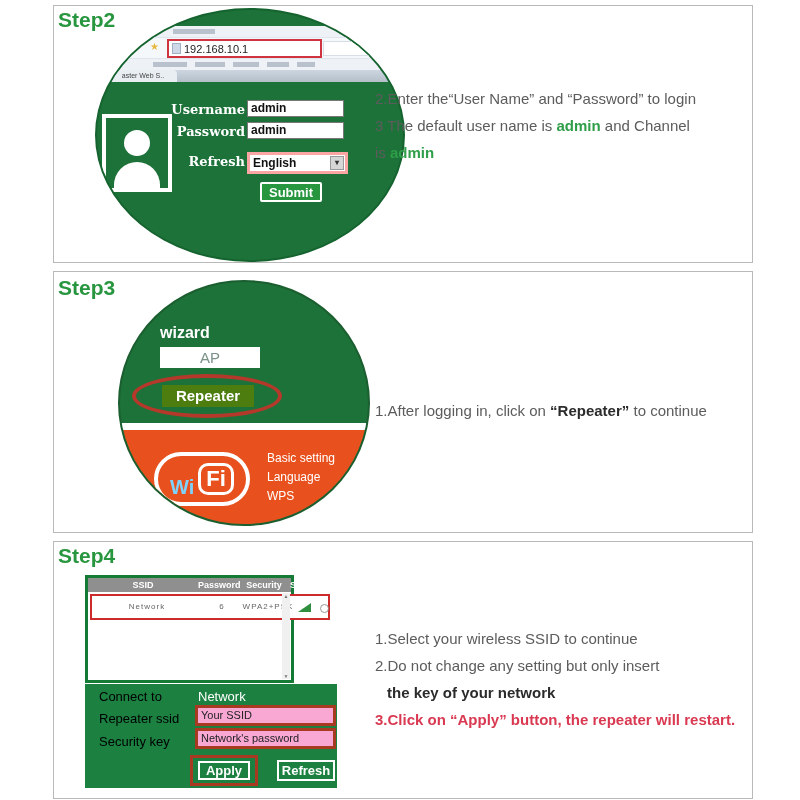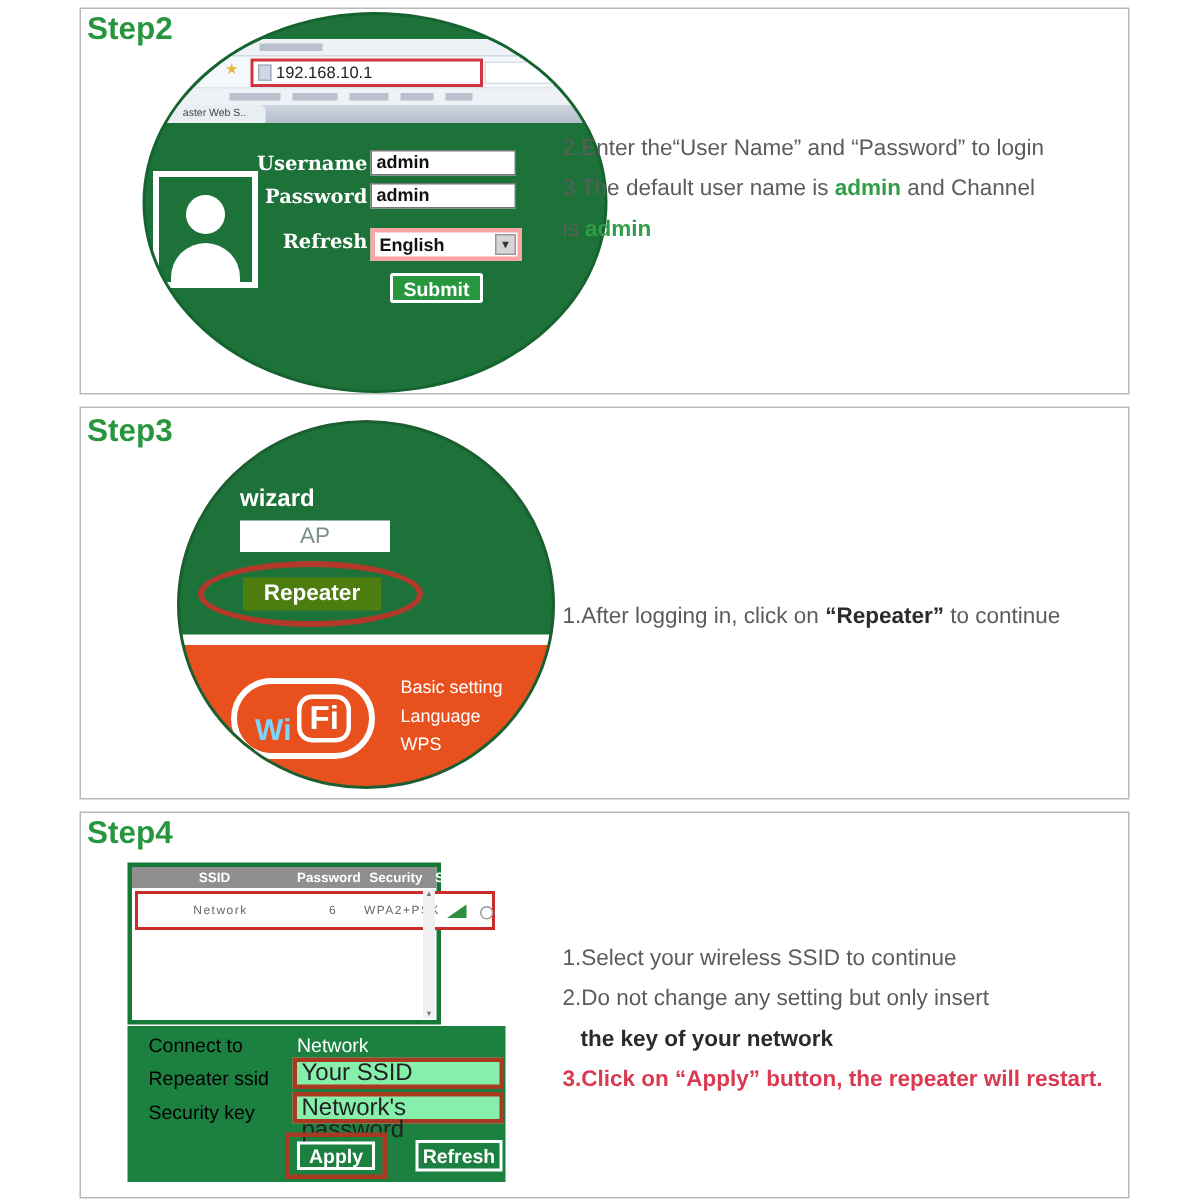--- a/index.html
+++ b/index.html
@@ -95,22 +95,22 @@
   .td{position:absolute;top:0;font-size:8px;color:#666;line-height:22px;text-align:center;letter-spacing:1px;}
   .sig-triangle{position:absolute;left:206px;top:7px;width:0;height:0;
                 border-left:13px solid transparent;border-bottom:9px solid #2f8f3f;}
   .radio{position:absolute;left:228px;top:8px;width:7px;height:7px;border:1px solid #999;border-radius:50%;}
   #scrollbar{position:absolute;right:1px;top:15px;width:8px;height:86px;background:#f0f0f0;}
   .scroll-arrow{position:absolute;left:0;width:8px;font-size:5px;color:#777;text-align:center;}
 
   #form4{position:absolute;left:85px;top:684px;width:252px;height:104px;background:#1b8040;}
   .form-label{position:absolute;left:14px;color:#000000;font-size:13px;}
   .form-value{position:absolute;left:113px;color:#fff;font-size:13px;}
-  .form-input{position:absolute;left:110px;width:132px;height:15px;background:#86efac;border:3px solid #a83a22;
-              font-size:16px;color:#222;line-height:15px;padding-left:3px;}
+  .form-input{position:absolute;left:110px;width:132px;height:15px;background:#f9a8d4;border:3px solid #a83a22;
+              font-size:11px;color:#222;line-height:15px;padding-left:3px;}
   #apply-outline{position:absolute;left:105px;top:71px;width:68px;height:31px;border:3px solid #a83a22;
                  box-sizing:border-box;}
   #apply-btn{position:absolute;left:5px;top:3px;width:52px;height:19px;border:2px solid #fff;color:#fff;
              font-weight:bold;font-size:13px;text-align:center;line-height:16px;box-sizing:border-box;}
   #refresh-btn{position:absolute;left:192px;top:76px;width:58px;height:21px;border:2px solid #fff;color:#fff;
                font-weight:bold;font-size:13px;text-align:center;line-height:18px;box-sizing:border-box;}
 </style>
 </head>
 <body>
 

